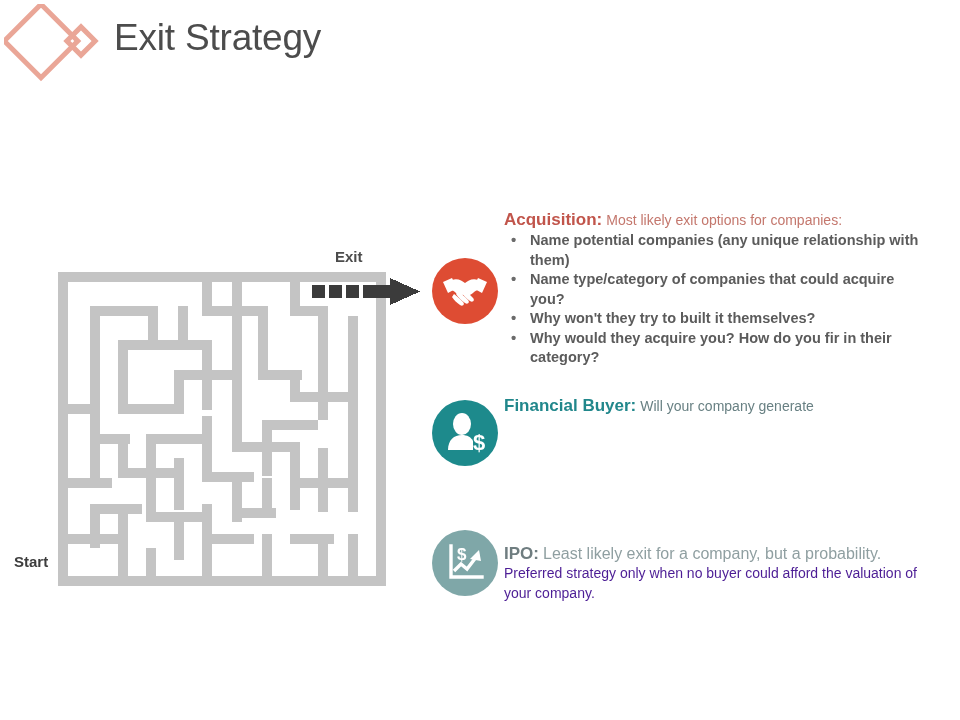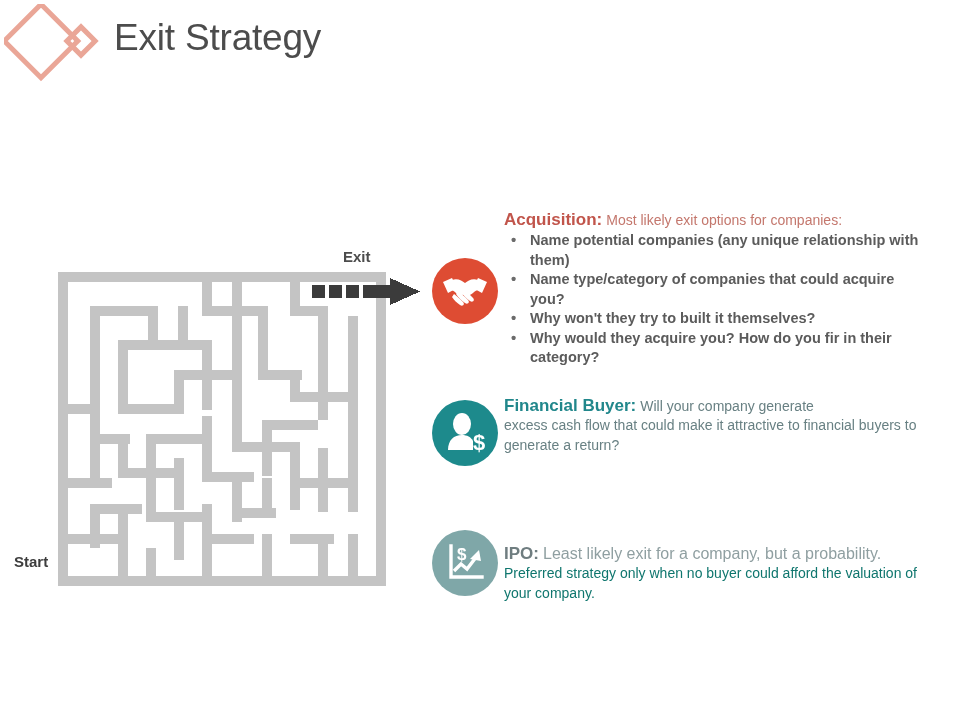--- a/index.html
+++ b/index.html
@@ -47,21 +47,21 @@
     position: absolute;
     left: 58px;
     top: 272px;
     width: 328px;
     height: 314px;
   }
   .maze-svg { display: block; }
 
   .label-exit {
     position: absolute;
-    left: 343px;
+    left: 335px;
     top: 248px;
     font-size: 15px;
     font-weight: bold;
     color: #4c4c4c;
     white-space: nowrap;
   }
   .label-start {
     position: absolute;
     left: 14px;
     top: 553px;
@@ -159,21 +159,21 @@
     font-size: 15px;
     color: #6b6b6b;
   }
 
   .para {
     margin: 0;
     font-size: 14px;
     line-height: 19.5px;
   }
   .para-fin { color: #688083; }
-  .para-ipo { color: #0f766e; }
+  .para-ipo { color: #4c1d95; }
 </style>
 </head>
 <body>
 
 <div class="header">
 
   <span class="logo-mark">
     <svg width="104" height="84" viewBox="0 0 104 84">
       <g fill="none" stroke="#eaa697" stroke-width="5" stroke-linejoin="miter">
         <rect x="11" y="11" width="52" height="52" transform="rotate(45 37 37)"></rect>
@@ -324,21 +324,20 @@
           <text x="41" y="50" font-family="Liberation Sans, sans-serif" font-size="22" font-weight="bold" fill="#ffffff">$</text>
         </g>
       </svg>
     </span>
 
     <div class="item-text">
       <p class="lead">
         <span class="heading h-fin">Financial Buyer:</span>
         <span class="lead-body-fin">Will your company generate</span>
       </p>
-      <p class="para para-fin">excess cash flow that could make it attractive to financial buyers to generate a return?</p>
     </div>
   </div>
 
   <div class="item item-ipo">
 
     <span class="icon-circle">
       <svg width="66" height="66" viewBox="0 0 66 66">
         <g fill="none" stroke="#ffffff" stroke-width="3.4">
           <path d="M19 16 L19 47 L50 47" stroke-linecap="square"></path>
           <path d="M22 41 L29 34 L35 39 L45 26"></path>

